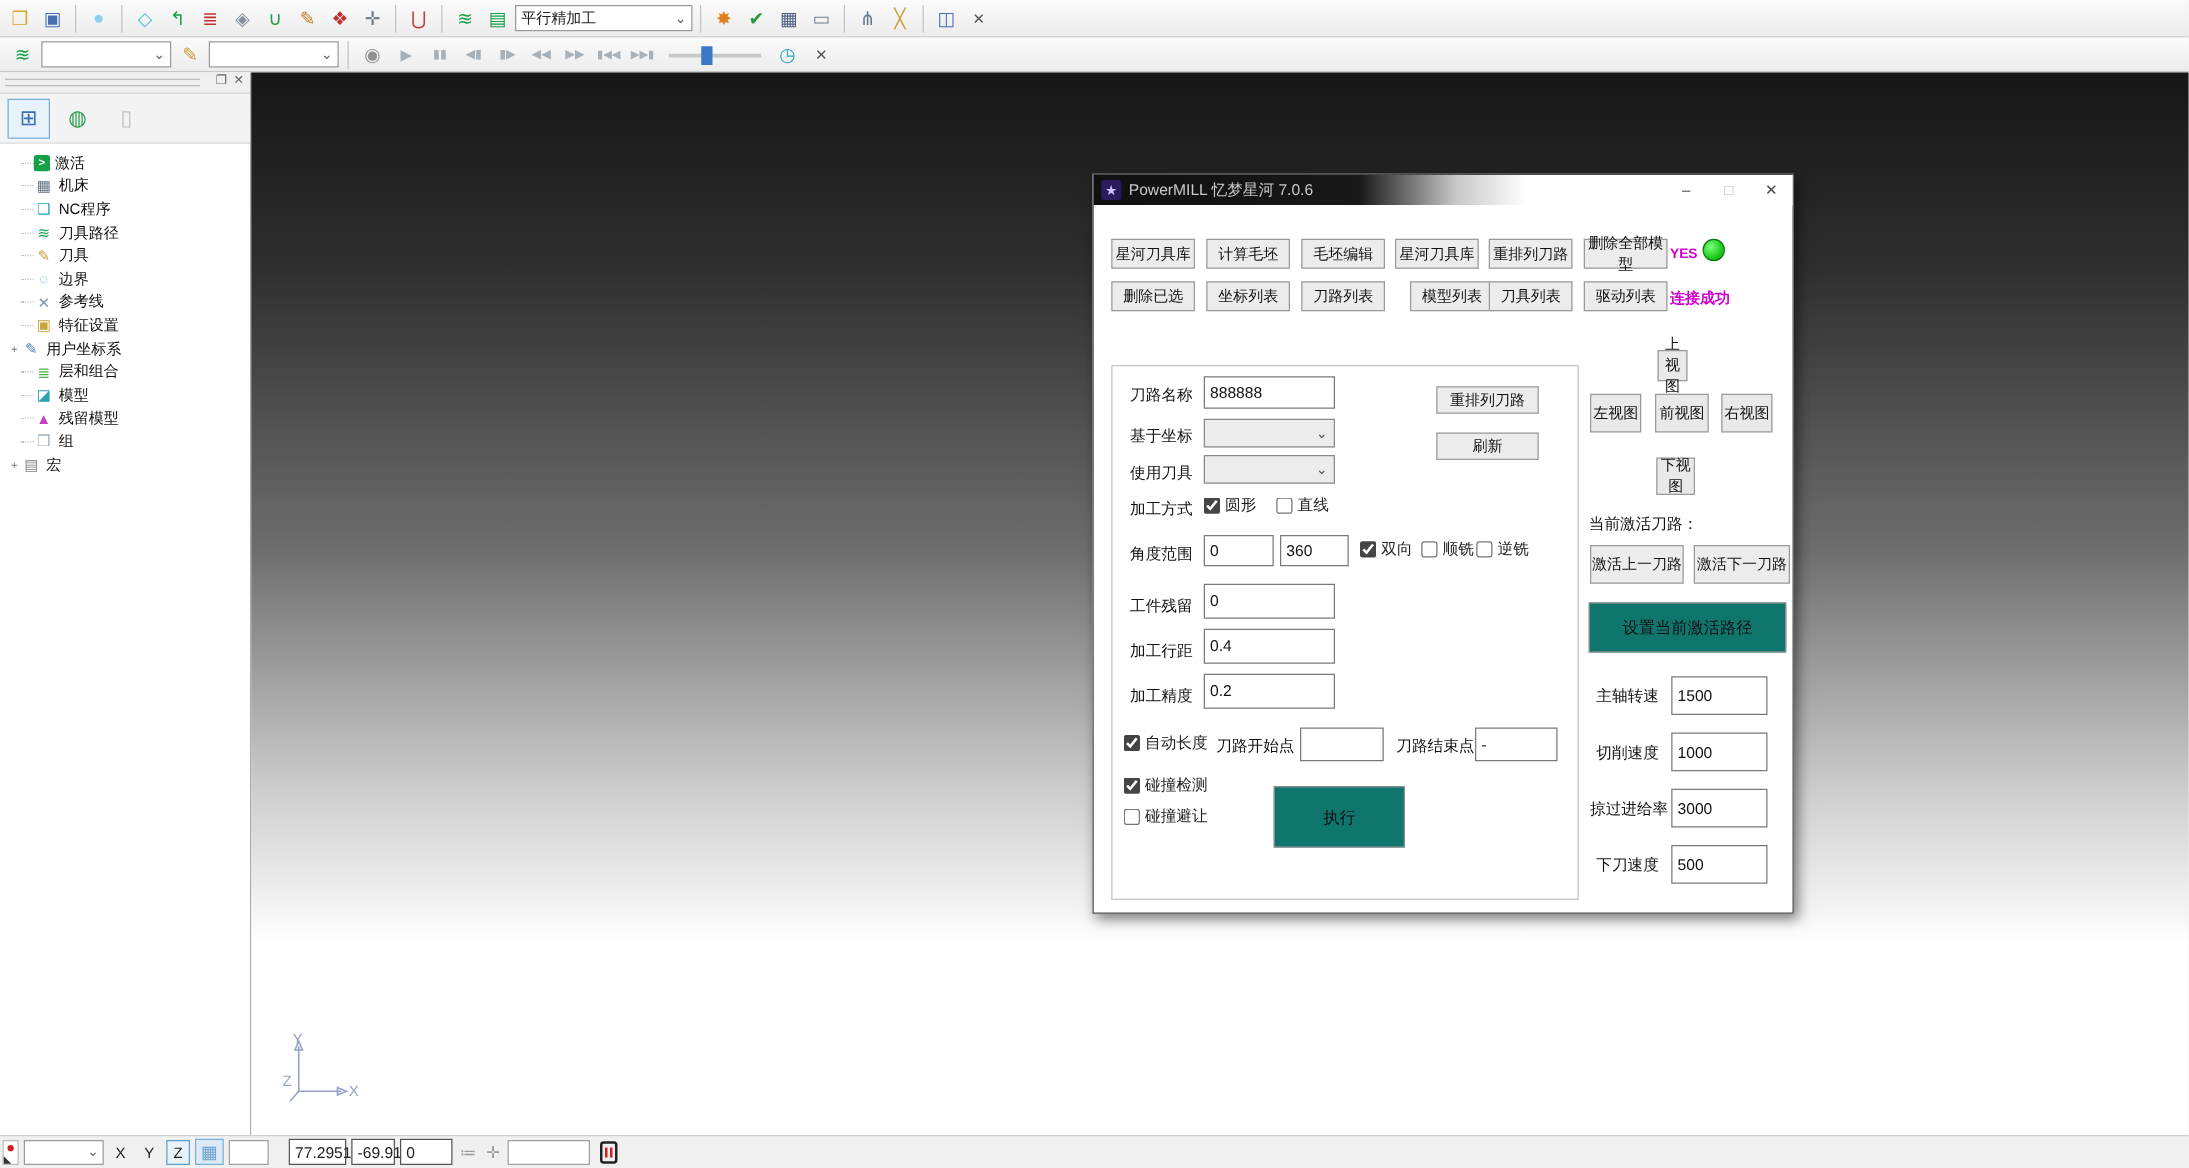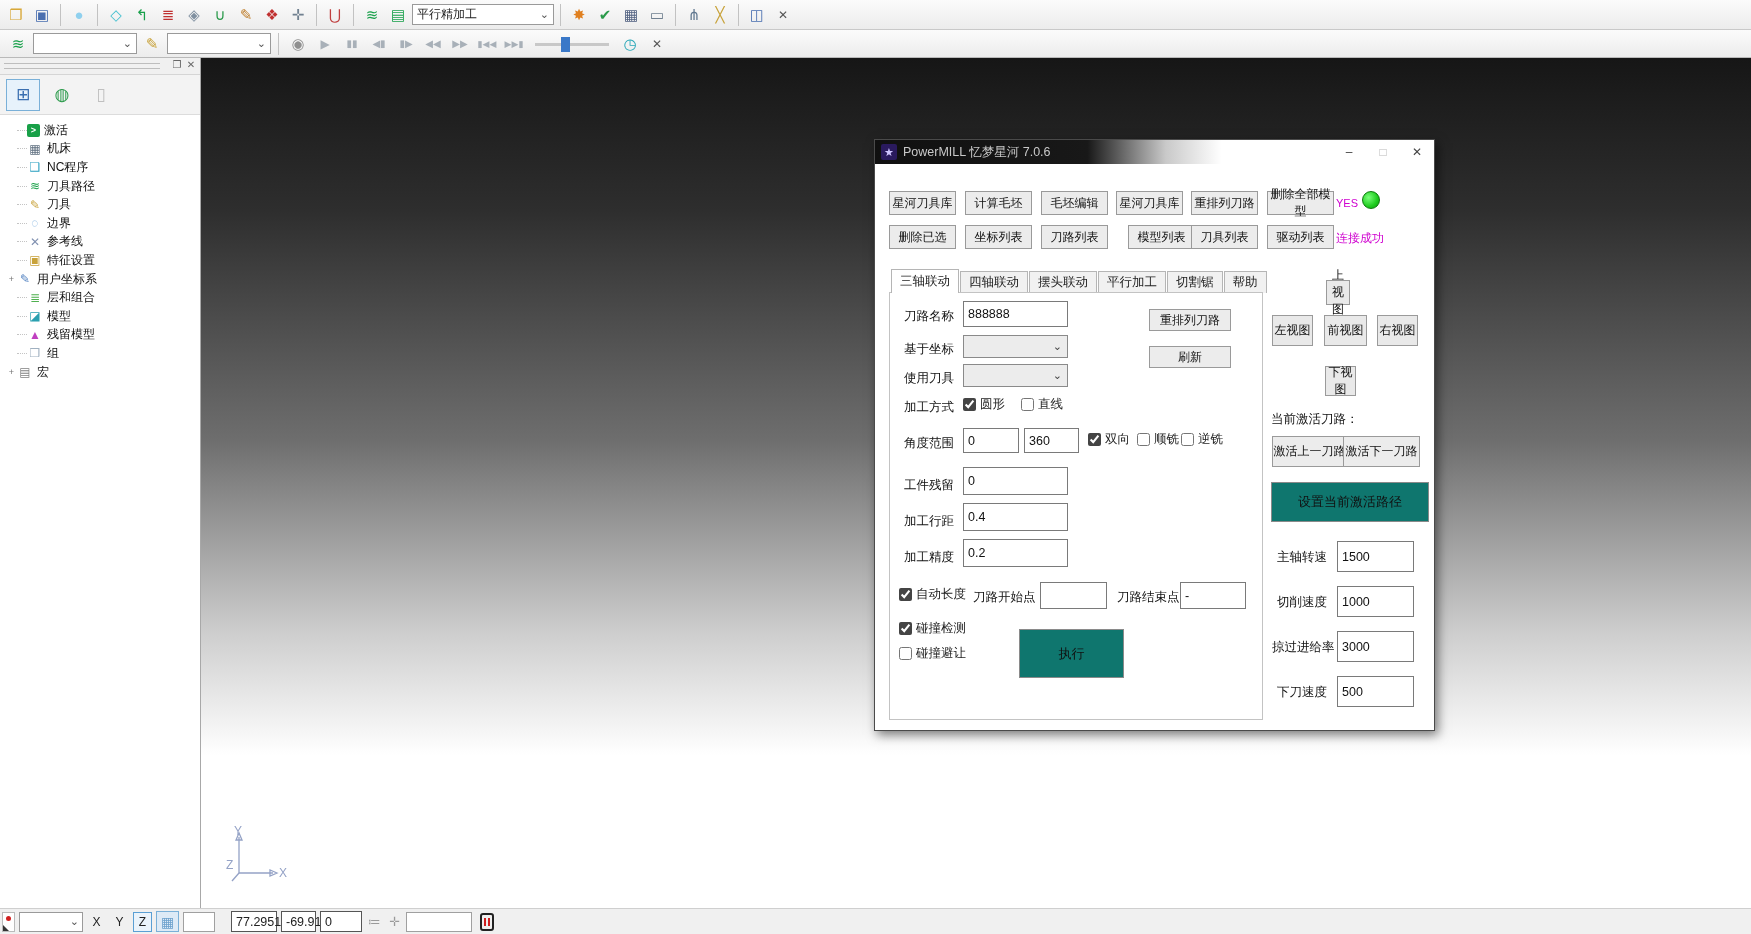--- a/index.html
+++ b/index.html
@@ -90,21 +90,21 @@
   .dlg-winbtn { width:34px; height:100%; display:flex; align-items:center; justify-content:center;
     color:#444; font-size:12px; cursor:default; }
   .dlg-winbtn.max { color:#b9b9b9; }
   .dlg-menu { position:absolute; left:0; top:24px; width:100%; height:22px; background:#fff;
     display:flex; align-items:center; padding-left:4px; }
   .dlg-menu span { padding:2px 8px; font-size:12.5px; color:#1a1a1a; }
   .btn { position:absolute; background:#ececec; border:1px solid #9a9a9a; font-size:12px;
     display:flex; align-items:center; justify-content:center; color:#111; cursor:default; }
   .btn-r1 { top:51px; height:24px; width:67px; }
   .btn-r2 { top:85px; height:24px; width:67px; }
-  .magenta { position:absolute; color:#cf00cf; font-weight:normal; }
+  .magenta { position:absolute; color:#cf00cf; font-weight:bold; }
   .green-led { position:absolute; left:487px; top:51px; width:18px; height:18px; border-radius:50%;
     background:radial-gradient(circle at 35% 35%, #7bff7b, #1ecb1e 60%, #0d990d); border:1px solid #0a7a0a; }
   .tabs { position:absolute; left:16px; top:131px; display:flex; }
   .tab { height:22px; padding:0 8px; display:flex; align-items:center; font-size:12.5px;
     border:1px solid #b5b5b5; border-bottom:none; background:#f1f1f1; margin-right:1px; }
   .tab.active { background:#fff; height:24px; margin-top:-2px; position:relative; z-index:2; }
   .tabpage { position:absolute; left:14px; top:152px; width:374px; height:428px;
     border:1px solid #c3c3c3; background:#fff; }
   .flabel { position:absolute; font-size:12.5px; color:#111; white-space:nowrap; }
   .finput { position:absolute; border:1px solid #7a7a7a; background:#fff; font-size:12.5px;
@@ -317,28 +317,20 @@
     <span class="green-led"></span>
 
     <button class="btn btn-r2" style="left:14px">删除已选</button>
     <button class="btn btn-r2" style="left:90px">坐标列表</button>
     <button class="btn btn-r2" style="left:166px">刀路列表</button>
     <button class="btn btn-r2" style="left:253px">模型列表</button>
     <button class="btn btn-r2" style="left:316px">刀具列表</button>
     <button class="btn btn-r2" style="left:392px">驱动列表</button>
     <span class="magenta" style="left:461px; top:90px; font-size:12px">连接成功</span>
 
-    <div class="tabs">
-      <span class="tab active">三轴联动</span>
-      <span class="tab">四轴联动</span>
-      <span class="tab">摆头联动</span>
-      <span class="tab">平行加工</span>
-      <span class="tab">切割锯</span>
-      <span class="tab">帮助</span>
-    </div>
     <div class="tabpage"></div>
 
     <span class="flabel" style="left:29px; top:168px">刀路名称</span>
     <input class="finput" style="left: 88px; top: 161px; width: 105px; height: 26px;" value="888888">
     <button class="btn" style="left:274px; top:169px; width:82px; height:22px">重排列刀路</button>
 
     <span class="flabel" style="left:29px; top:201px">基于坐标</span>
     <div class="fselect" style="left:88px; top:195px; width:105px; height:23px">
       <span class="chev">⌄</span>
     </div>
@@ -405,21 +397,21 @@
     <button class="btn exec" style="left:144px; top:489px; width:105px; height:49px">执行</button>
 
     <button class="btn rp-btn" style="left:451px; top:140px; width:24px; height:25px">上视图</button>
     <button class="btn rp-btn" style="left:397px; top:175px; width:41px; height:31px">左视图</button>
     <button class="btn rp-btn" style="left:449px; top:175px; width:43px; height:31px">前视图</button>
     <button class="btn rp-btn" style="left:502px; top:175px; width:41px; height:31px">右视图</button>
     <button class="btn rp-btn" style="left:450px; top:226px; width:31px; height:30px">下视图</button>
 
     <span class="flabel" style="left:396px; top:271px">当前激活刀路：</span>
     <button class="btn" style="left:397px; top:296px; width:75px; height:31px">激活上一刀路</button>
-    <button class="btn" style="left:468px; top:296px; width:77px; height:31px">激活下一刀路</button>
+    <button class="btn" style="left:480px; top:296px; width:77px; height:31px">激活下一刀路</button>
 
     <button class="btn exec" style="left:396px; top:342px; width:158px; height:40px">设置当前激活路径</button>
 
     <span class="flabel" style="left:402px; top:409px">主轴转速</span>
     <input class="finput" style="left: 462px; top: 401px; width: 77px; height: 31px;" value="1500">
 
     <span class="flabel" style="left:402px; top:454px">切削速度</span>
     <input class="finput" style="left: 462px; top: 446px; width: 77px; height: 31px;" value="1000">
 
     <span class="flabel" style="left:397px; top:499px">掠过进给率</span>

